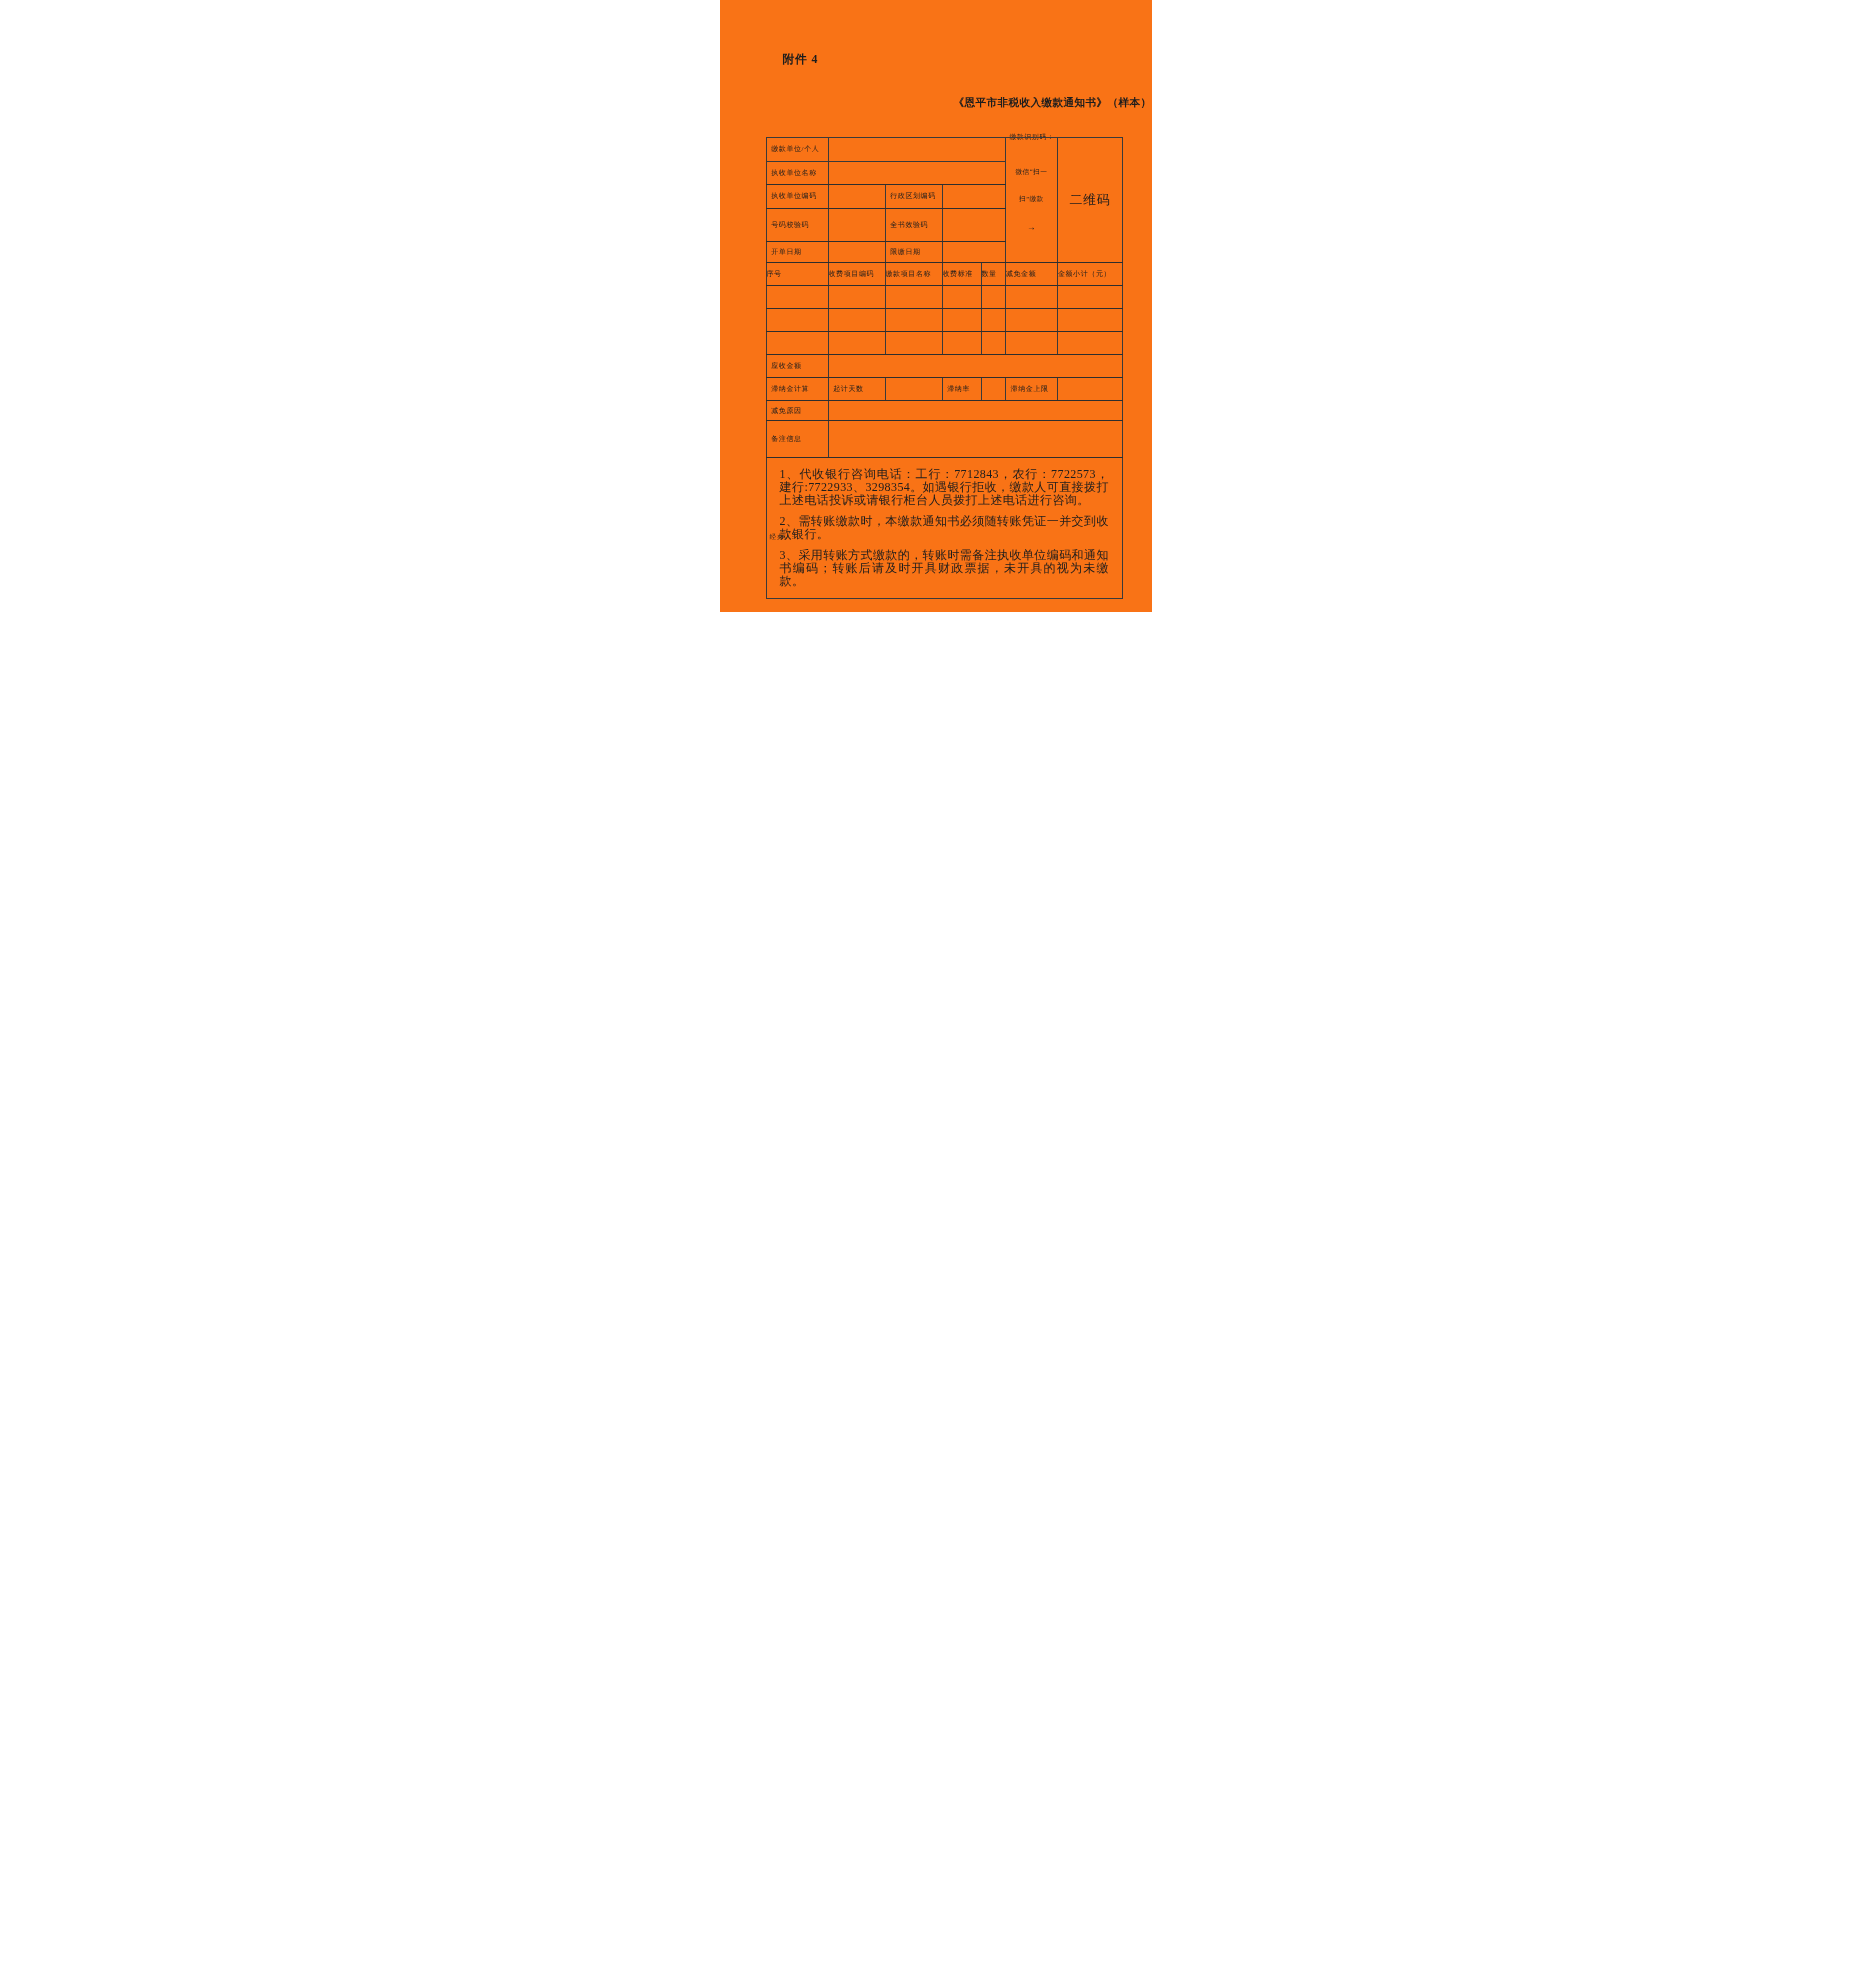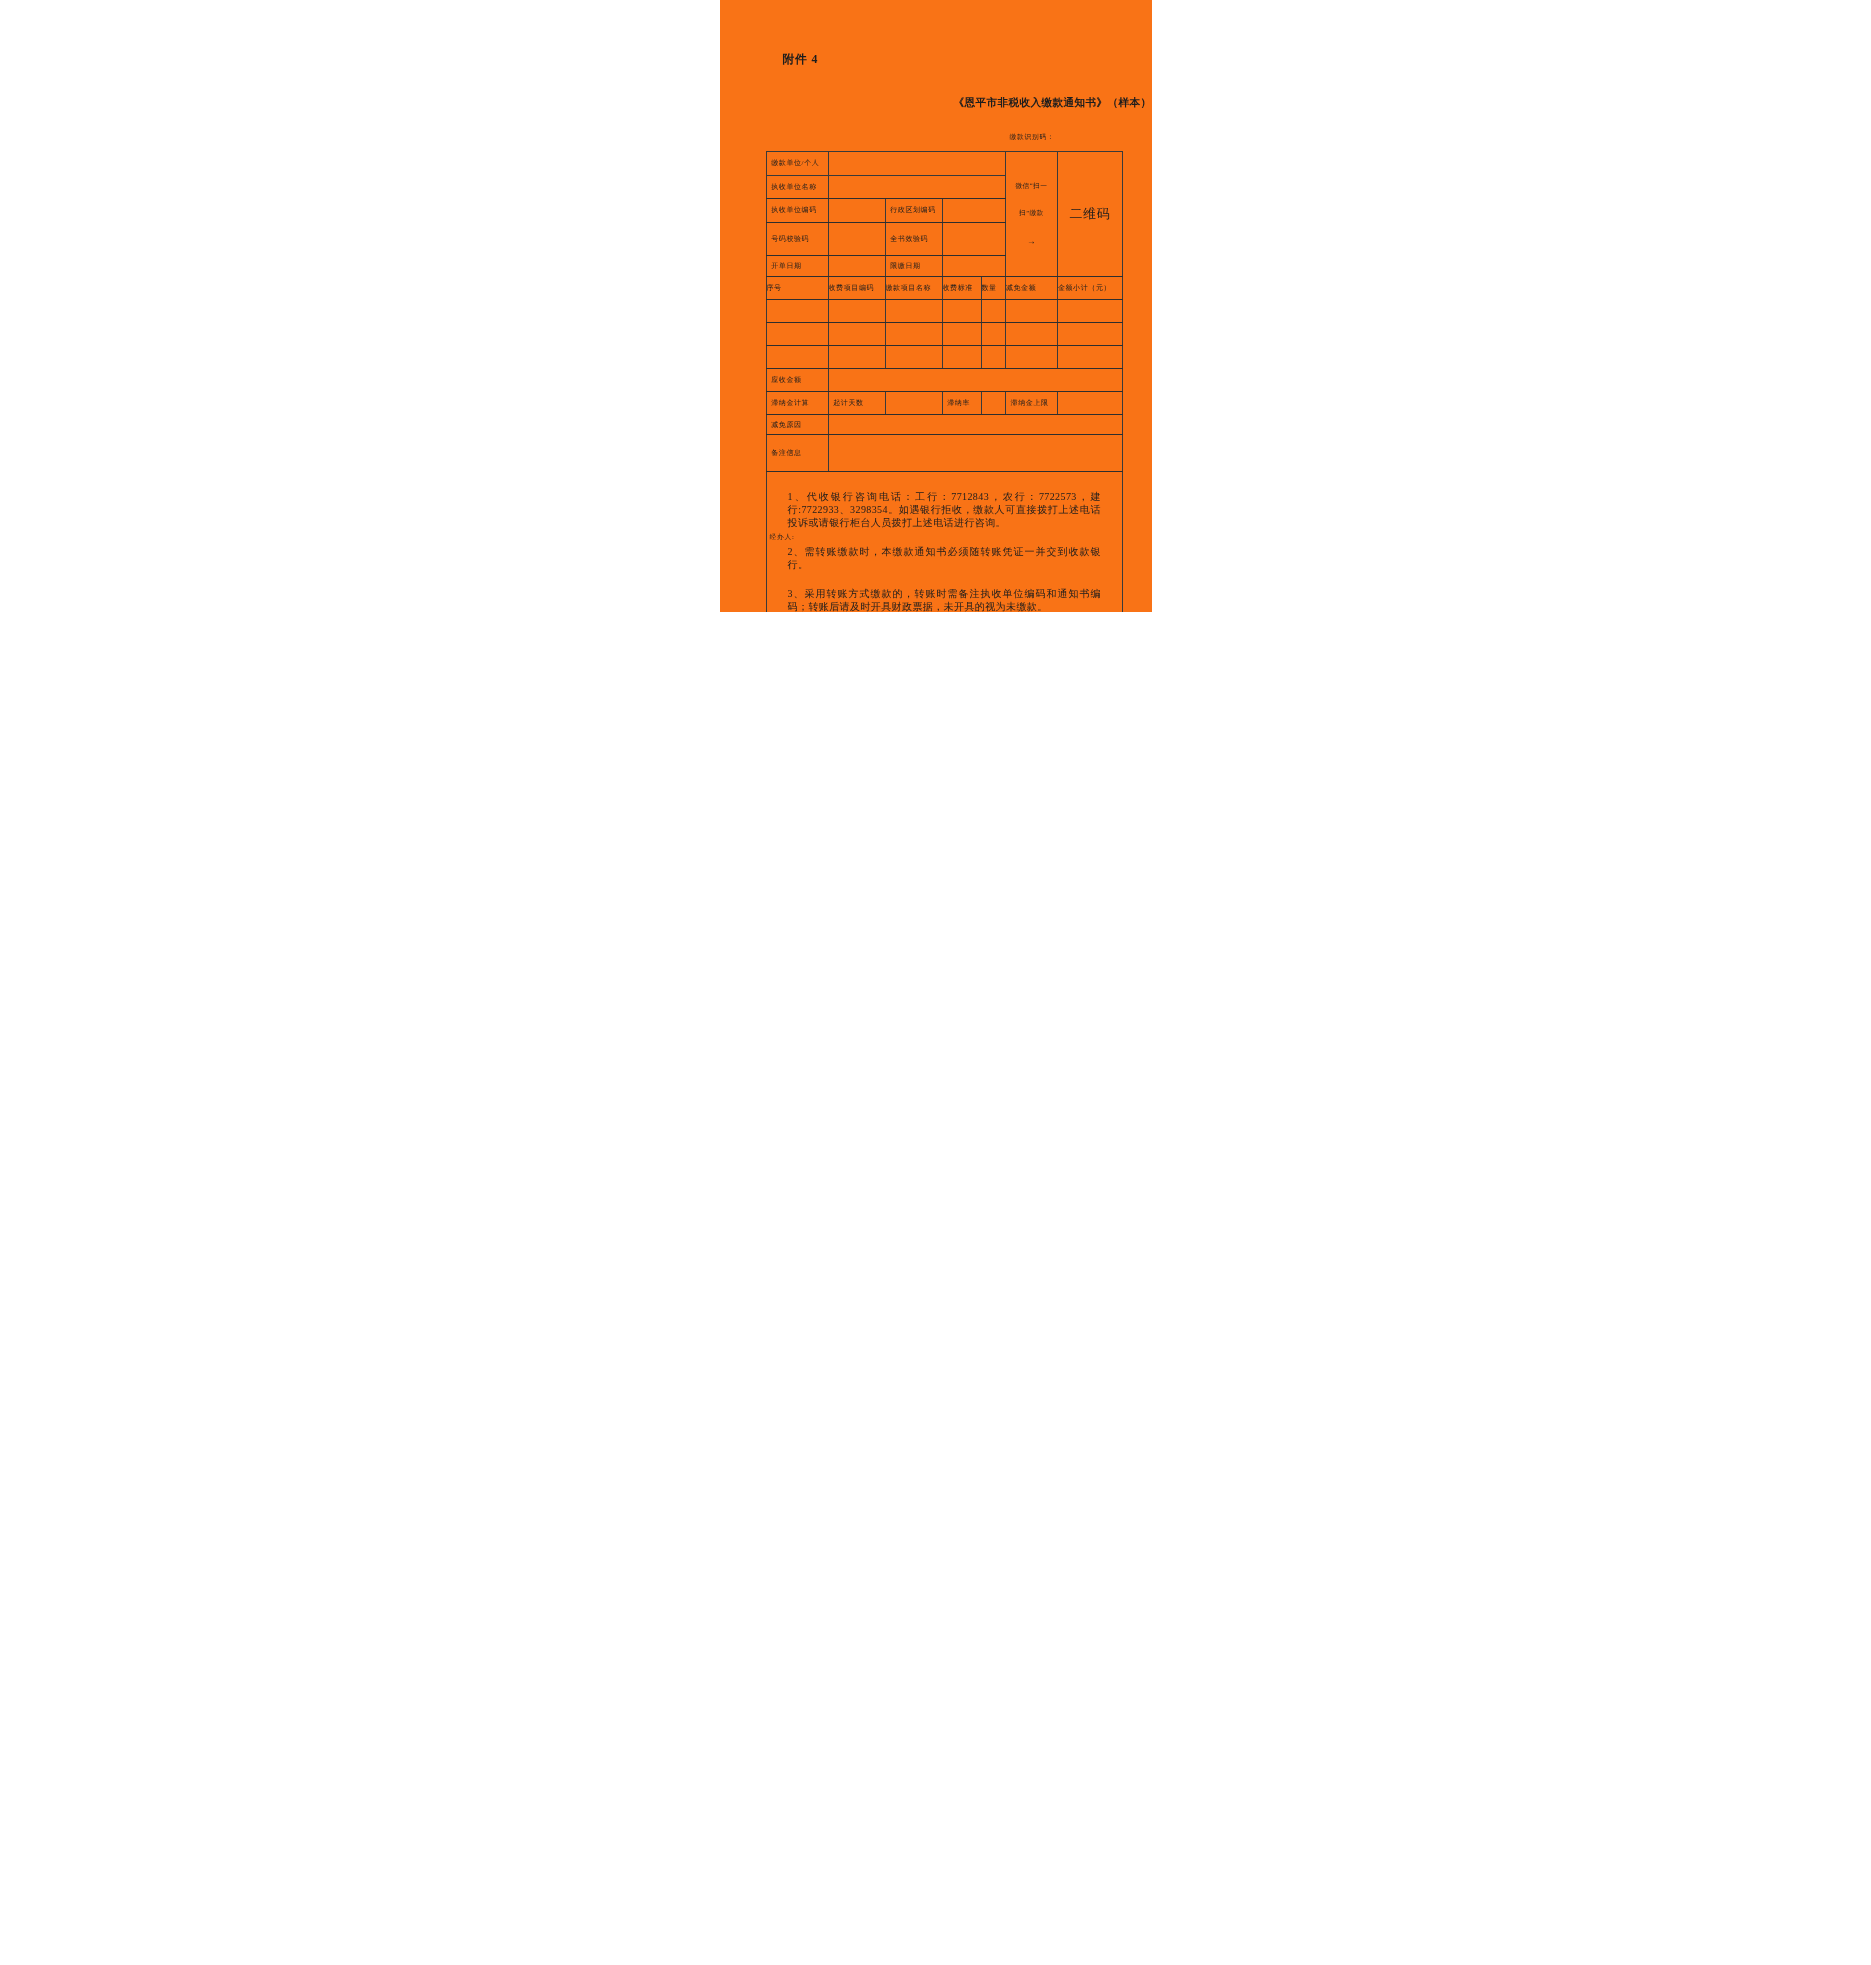--- a/index.html
+++ b/index.html
@@ -38,21 +38,21 @@
   .payment-id {
     position: absolute;
     left: 290px;
     top: 133px;
     font-size: 6.7px;
     letter-spacing: 0.8px;
   }
   table.form-table {
     position: absolute;
     left: 46px;
-    top: 151px;
+    top: 137px;
     width: 356px;
     border-collapse: collapse;
     table-layout: fixed;
     border: 0.8px solid #2e2e2e;
   }
   .form-table td {
     border: 0.4px solid #3a3a3a;
     font-size: 7px;
     letter-spacing: 0.6px;
     vertical-align: middle;
@@ -85,22 +85,22 @@
   }
   .form-table td.qr {
     text-align: center;
     font-size: 13px;
   }
   .form-table td.notes {
     padding: 2px 5.1px 1.6px 5.1px;
     vertical-align: top;
   }
   .notes p {
-    margin: 16px;
-    font-size: 10px;
+    margin: 8px;
+    font-size: 12px;
     line-height: 13px;
     letter-spacing: 0.4px;
     text-align: justify;
   }
   .operator {
     position: absolute;
     left: 50px;
     top: 533px;
     font-size: 6.7px;
     letter-spacing: 0.8px;

